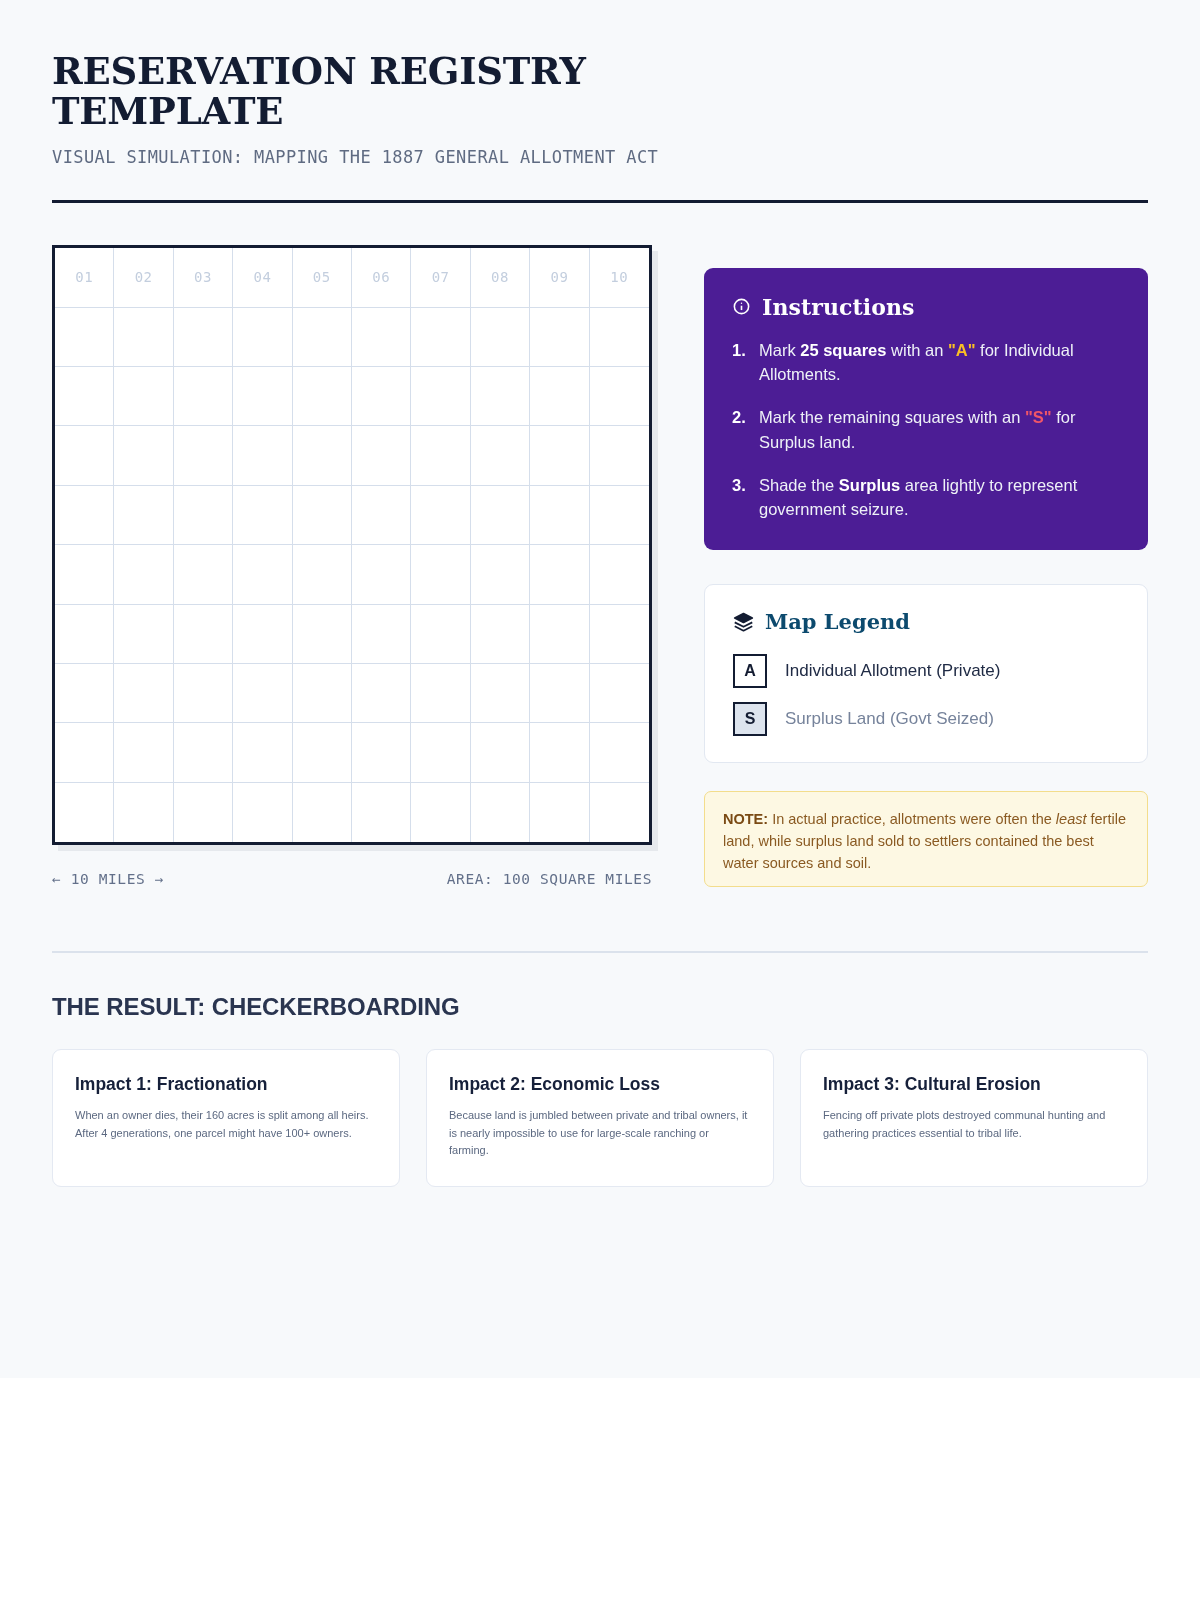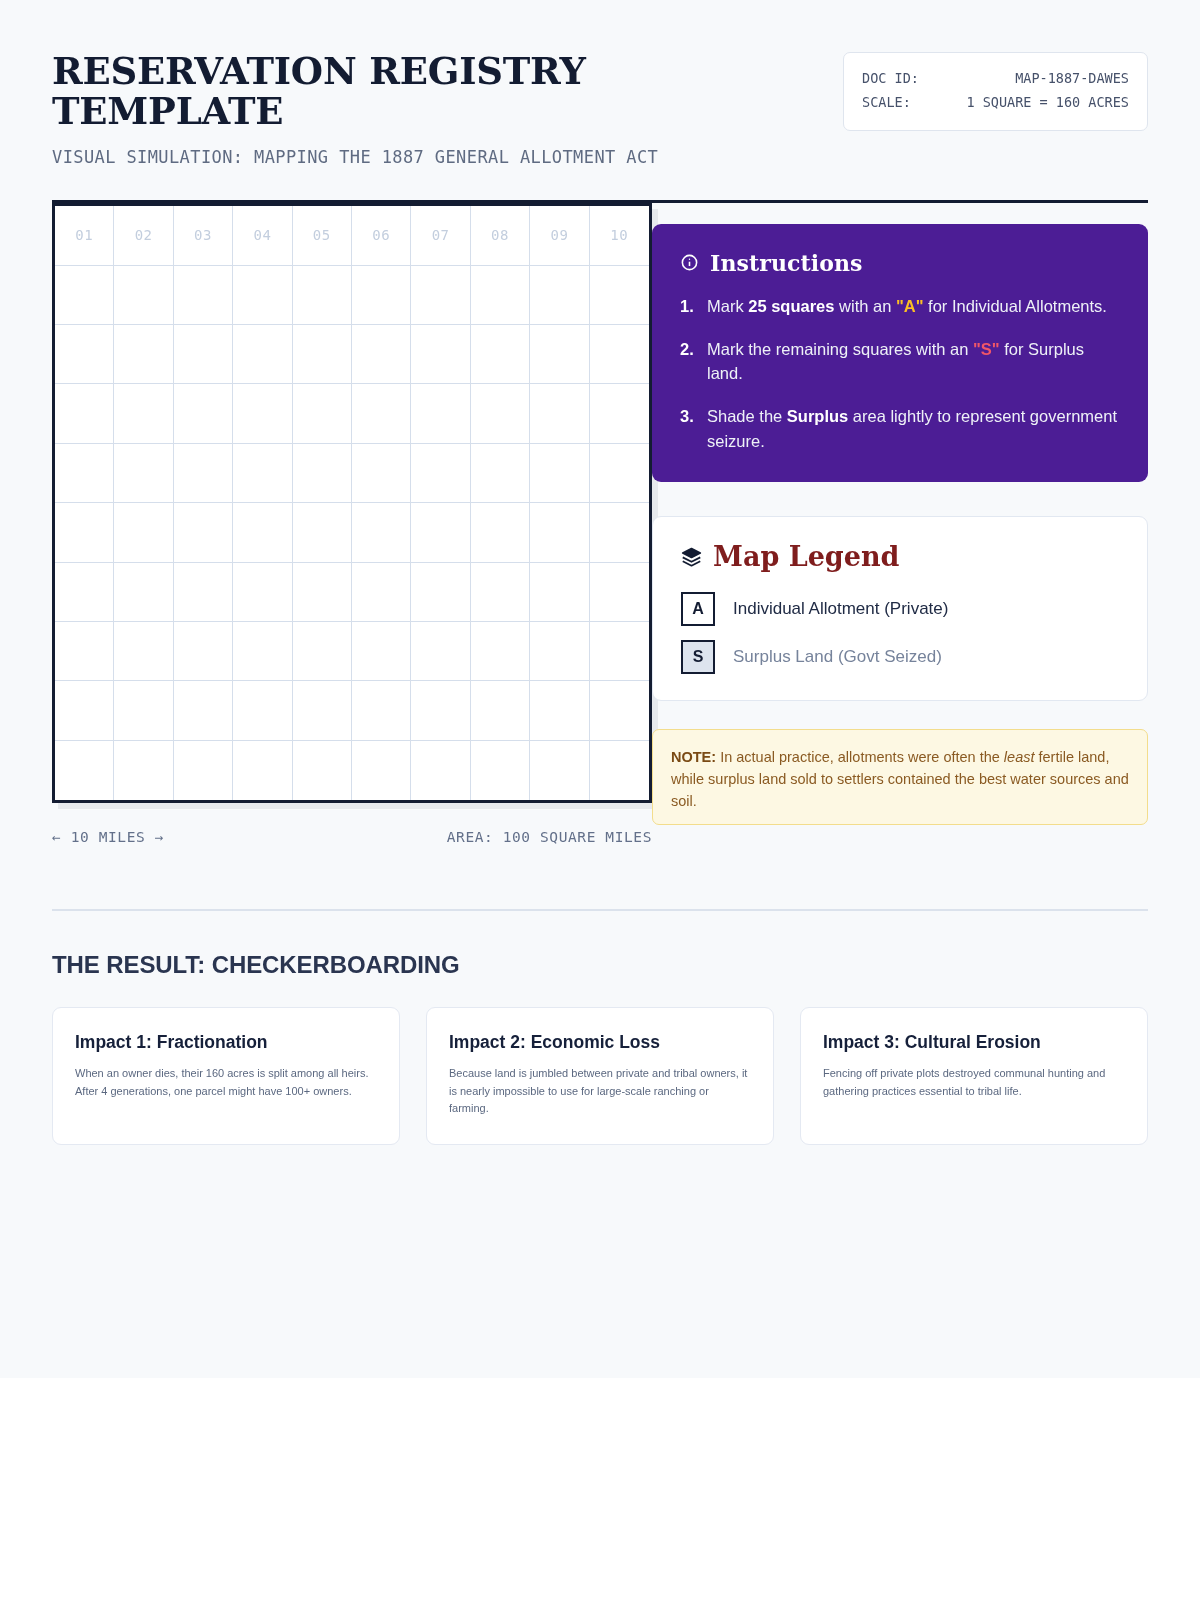--- a/index.html
+++ b/index.html
@@ -69,21 +69,23 @@
 
   .header-rule {
     margin-top: 30px;
     height: 3px;
     background: #131c32;
   }
 
   
   .main {
     display: flex;
-    align-items: center;
+    gap: 52px;
+    margin-top: 42px;
+    align-items: flex-end;
   }
 
   .map-col { flex: 0 0 600px; }
 
   .grid-wrap {
     width: 600px;
     border: 3px solid #131c32;
     background: #ffffff;
     box-shadow: 6px 6px 0 rgba(19,28,50,0.07);
   }
@@ -176,22 +178,22 @@
   }
   .legend-head {
     display: flex;
     align-items: center;
     gap: 11px;
     margin-bottom: 20px;
   }
   .legend-title {
     font-family: "DejaVu Serif", "Liberation Serif", serif;
     font-weight: 700;
-    font-size: 27px;
-    color: #7f1d1d;
+    font-size: 21px;
+    color: #0c4a6e;
   }
   .icon-layers { width: 21px; height: 21px; display: block; }
 
   .legend-row {
     display: flex;
     align-items: center;
     gap: 18px;
     margin-bottom: 14px;
   }
   .legend-row:last-child { margin-bottom: 0; }
@@ -268,30 +270,20 @@
 </style>
 </head>
 <body>
 
 <div class="page">
 
   <div class="header">
     <div class="header-left">
       <h1 class="doc-title">RESERVATION REGISTRY TEMPLATE</h1>
       <div class="doc-subtitle">VISUAL SIMULATION: MAPPING THE 1887 GENERAL ALLOTMENT ACT</div>
-    </div>
-    <div class="doc-meta">
-      <div class="meta-row">
-        <span class="meta-key">DOC ID:</span>
-        <span class="meta-val">MAP-1887-DAWES</span>
-      </div>
-      <div class="meta-row">
-        <span class="meta-key">SCALE:</span>
-        <span class="meta-val">1 SQUARE = 160 ACRES</span>
-      </div>
     </div>
   </div>
   <div class="header-rule"></div>
 
   <div class="main">
 
     <div class="map-col">
       <div class="grid-wrap">
         <div class="grid" id="map-grid">
             <div class="cell">

